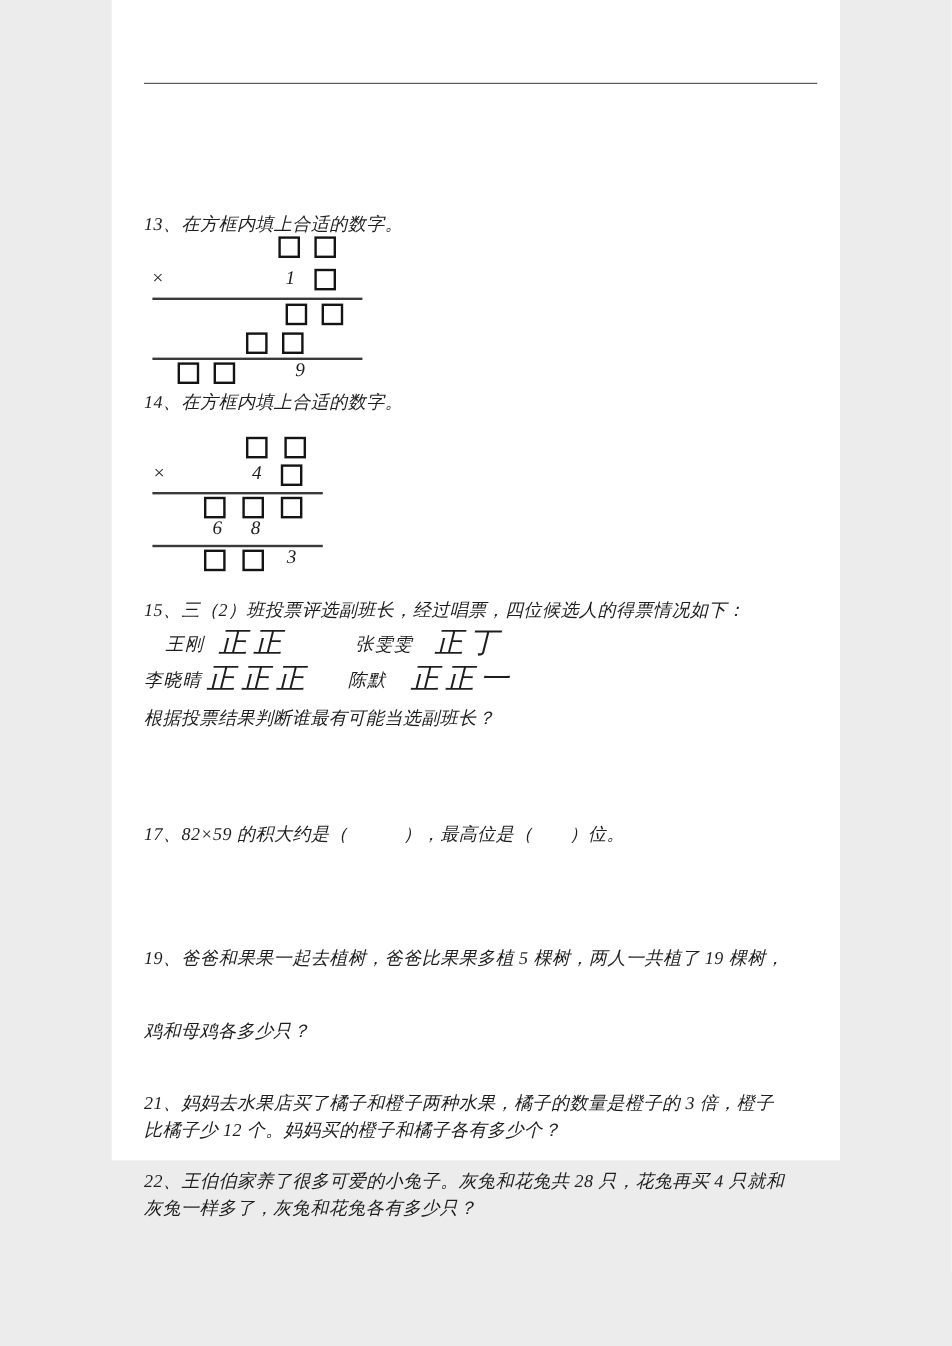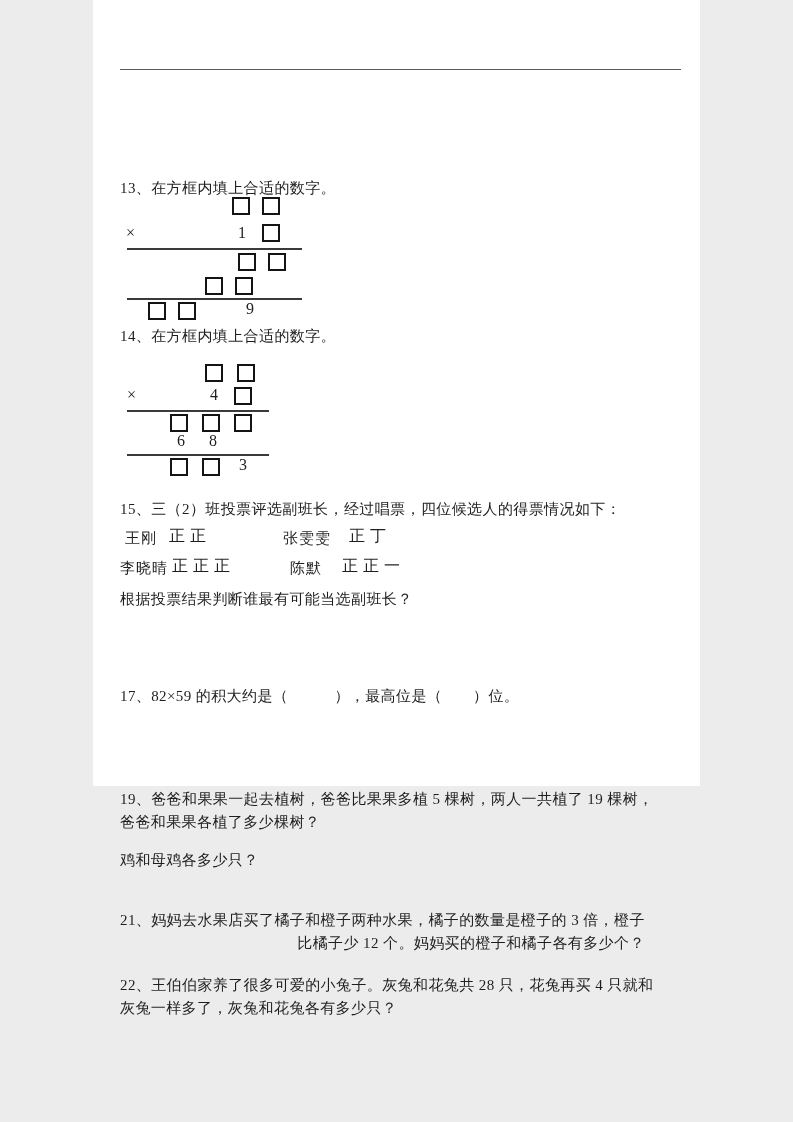--- a/index.html
+++ b/index.html
@@ -1,27 +1,27 @@
 <!DOCTYPE html>
 <html><head>
 <meta charset="utf-8">
 <style>
   html,body{margin:0;padding:0;}
   body{position:relative;width:793px;height:1122px;background:#ececec;
        font-family:"Liberation Serif","DejaVu Serif",serif;color:#1e1e1e;overflow:hidden;}
-  .paper{position:absolute;left:93px;top:0;width:607px;height:786px;background:#ffffff;}
+  .paper{position:absolute;left:93px;top:0;width:607px;height:967px;background:#ffffff;font-style:italic;}
   .abs{position:absolute;}
   .txt{font-size:15px;letter-spacing:0.4px;white-space:nowrap;line-height:19px;}
   .para .txt{line-height:23px;}
   .rule{position:absolute;height:1px;background:#5a5a5a;}
   .box{position:absolute;width:14px;height:14px;border:2px solid #141414;background:#fff;}
   .dg{position:absolute;font-size:16px;line-height:18px;}
   .hline{position:absolute;height:2px;background:#3a3a3a;}
   .tname{position:absolute;font-size:15px;line-height:26px;letter-spacing:1px;white-space:nowrap;}
-  .tally{position:absolute;font-size:16px;line-height:26px;letter-spacing:5px;white-space:nowrap;}
+  .tally{position:absolute;font-size:24px;line-height:26px;letter-spacing:5px;white-space:nowrap;}
 </style>
 </head>
 <body style="background: rgb(236, 236, 236);">
 
 <div class="paper" style="background: rgb(255, 255, 255);">
 
   <div class="rule" style="left:27px;top:69px;width:561px;"></div>
 
   <div class="abs txt" style="left:27px;top:179px;">13、在方框内填上合适的数字。</div>
   <div>
@@ -54,21 +54,21 @@
     <div class="box" style="left:141px;top:414px;"></div>
     <span class="dg" style="left:84px;top:432px;">6</span>
     <span class="dg" style="left:116px;top:432px;">8</span>
     <div class="hline" style="left:34px;top:454px;width:142px;"></div>
     <div class="box" style="left:77px;top:458px;"></div>
     <div class="box" style="left:109px;top:458px;"></div>
     <span class="dg" style="left:146px;top:456px;">3</span>
   </div>
 
   <div class="abs txt" style="left:27px;top:500px;">15、三（2）班投票评选副班长，经过唱票，四位候选人的得票情况如下：</div>
-  <div class="abs" style="left:32px;top:523px;width:560px;height:28px;">
+  <div class="abs" style="left:45px;top:523px;width:560px;height:28px;">
     <span class="tname" style="left:0;top:2px;">王刚</span>
     <span class="tally" style="left:44px;top:0;">正正</span>
     <span class="tname" style="left:158px;top:2px;">张雯雯</span>
     <span class="tally" style="left:224px;top:0;">正丁</span>
   </div>
   <div class="abs" style="left:27px;top:553px;width:560px;height:28px;">
     <span class="tname" style="left:0;top:2px;">李晓晴</span>
     <span class="tally" style="left:52px;top:0;">正正正</span>
     <span class="tname" style="left:170px;top:2px;">陈默</span>
     <span class="tally" style="left:222px;top:0;">正正一</span>
@@ -76,28 +76,27 @@
   <div class="abs txt" style="left:27px;top:590px;text-align:right;">根据投票结果判断谁最有可能当选副班长？</div>
 
 
   <div class="abs para" style="left:27px;top:685px;">
     <div class="txt">17、82×59 的积大约是（　　　），最高位是（　　）位。</div>
   </div>
 
 
   <div class="abs para" style="left:27px;top:788px;">
     <div class="txt">19、爸爸和果果一起去植树，爸爸比果果多植 5 棵树，两人一共植了 19 棵树，</div>
-    <div class="txt">爸爸和果果各植了多少棵树？</div>
   </div>
 
   <div class="abs para" style="left:27px;top:849px;">
     <div class="txt">鸡和母鸡各多少只？</div>
   </div>
 
-  <div class="abs para" style="left:27px;top:909px;text-align:right;">
+  <div class="abs para" style="left:27px;top:909px;">
     <div class="txt">21、妈妈去水果店买了橘子和橙子两种水果，橘子的数量是橙子的 3 倍，橙子</div>
     <div class="txt">比橘子少 12 个。妈妈买的橙子和橘子各有多少个？</div>
   </div>
 
   <div class="abs para" style="left:27px;top:974px;">
     <div class="txt">22、王伯伯家养了很多可爱的小兔子。灰兔和花兔共 28 只，花兔再买 4 只就和</div>
     <div class="txt">灰兔一样多了，灰兔和花兔各有多少只？</div>
   </div>
 
 </div>

